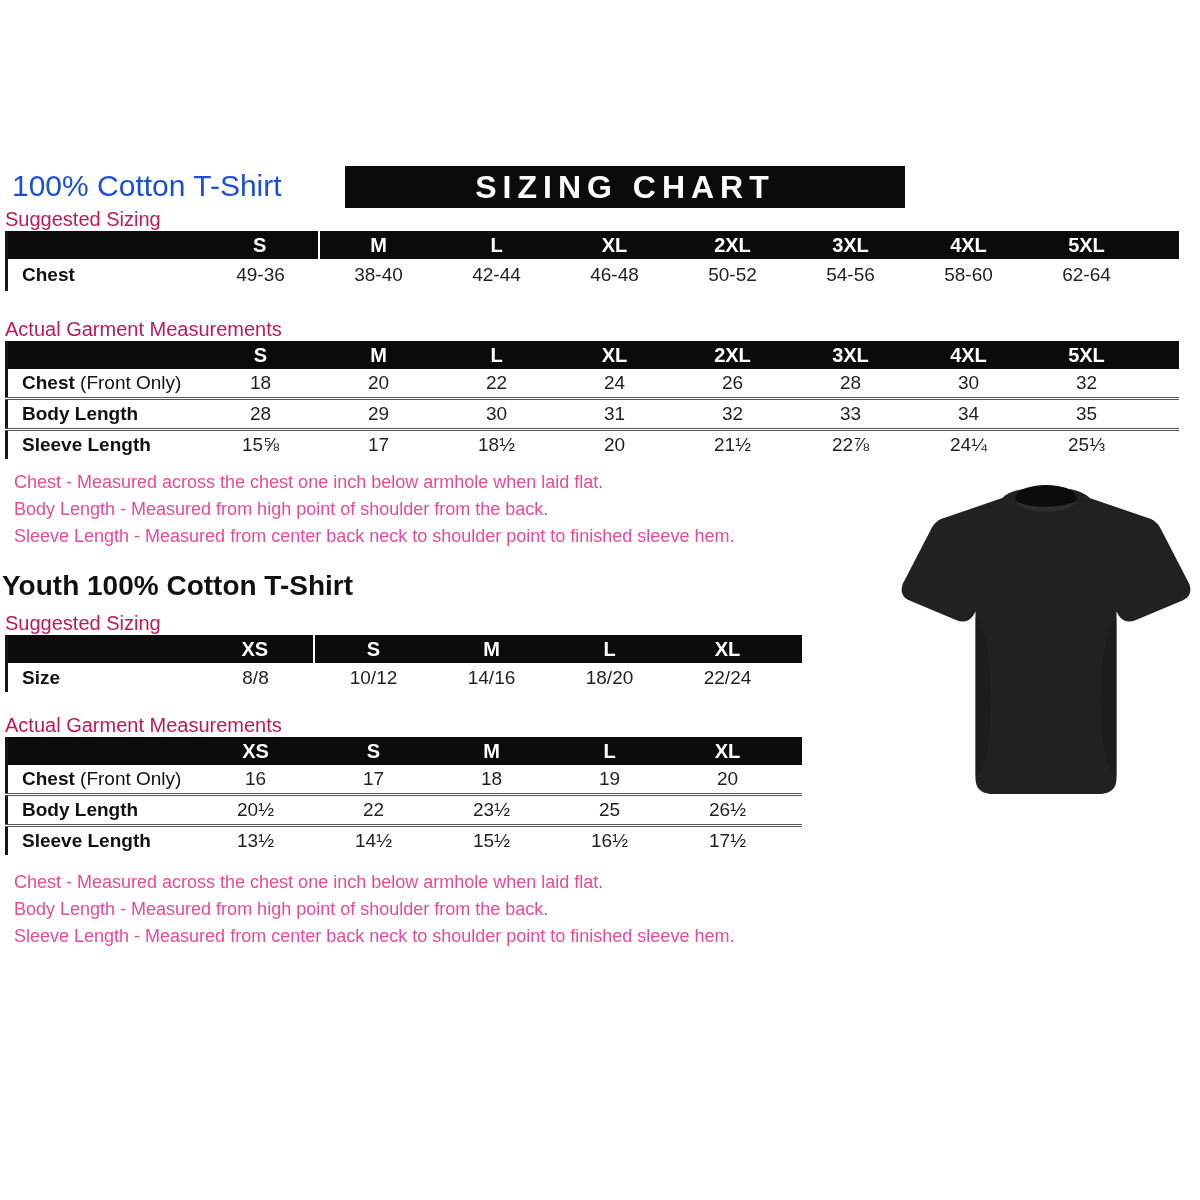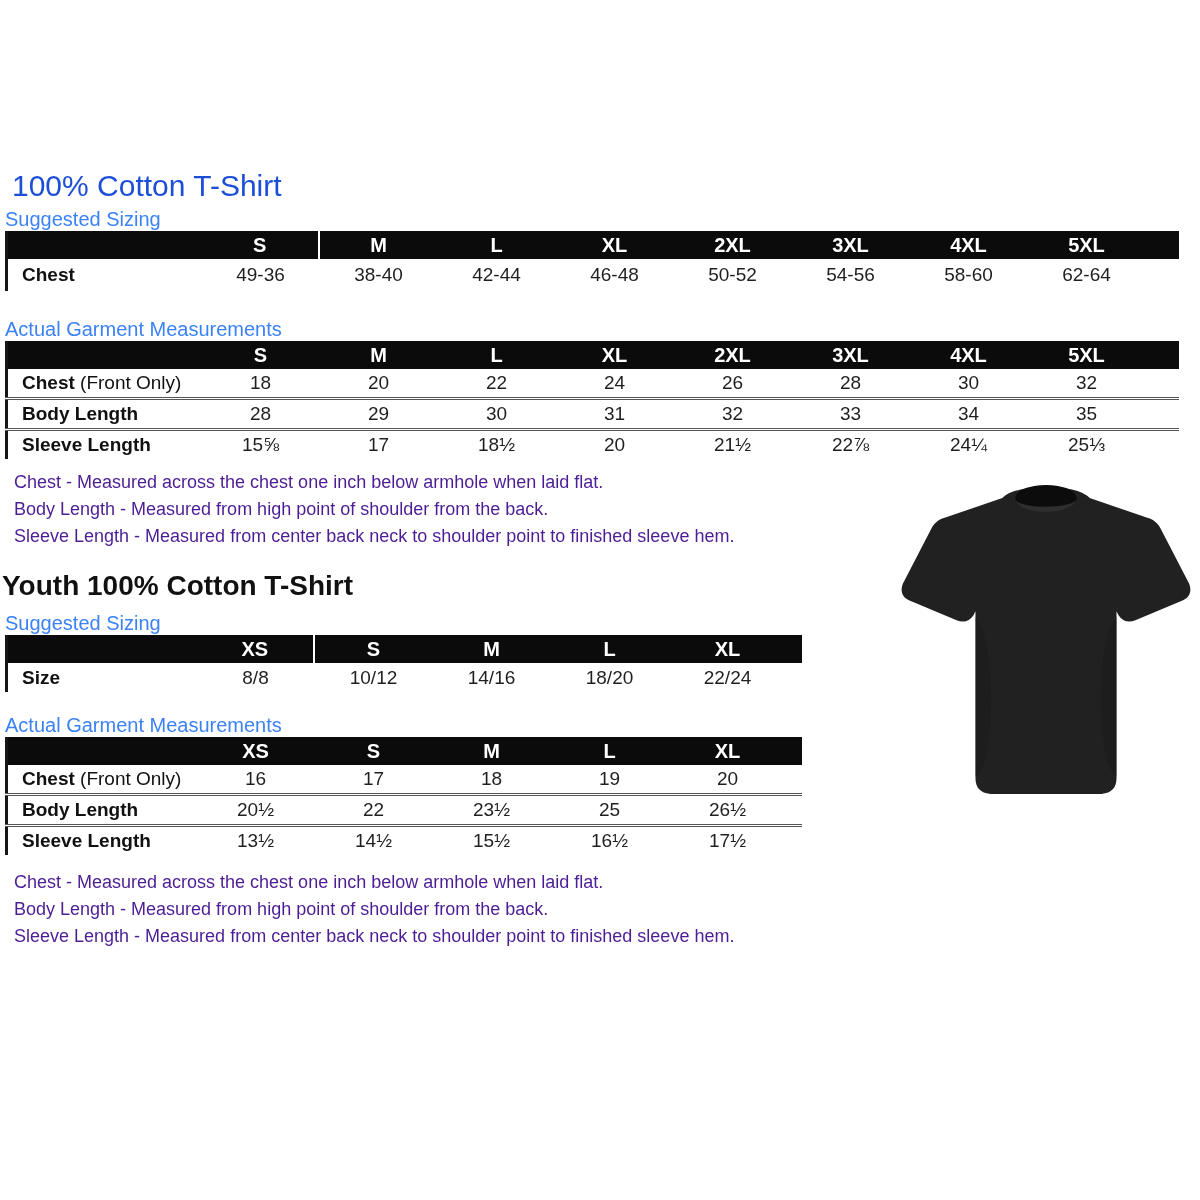--- a/index.html
+++ b/index.html
@@ -34,21 +34,21 @@
     color: #ffffff;
     font-weight: bold;
     font-size: 32px;
     line-height: 42px;
     letter-spacing: 6px;
     text-align: center;
   }
   .section-label {
     font-size: 20px;
     line-height: 23px;
-    color: #3b82f6;
+    color: #be185d;
   }
   .lbl-suggested1 { margin-top: 0; }
   .lbl-actual1   { margin-top: 27px; }
   .lbl-suggested2 { margin-top: 8px; }
   .lbl-actual2   { margin-top: 22px; }
 
   table {
     border-collapse: collapse;
     table-layout: fixed;
     border-left: 3px solid #161616;
@@ -78,21 +78,21 @@
   }
   td.row-label .label-suffix { font-weight: normal; }
   .t-actual tbody tr + tr td { border-top: 3px double #565656; }
 
   .notes { margin-top: 10px; }
   .notes2 { margin-top: 14px; }
   .note-line {
     font-size: 18px;
     line-height: 27px;
     padding-left: 9px;
-    color: #4c1d95;
+    color: #ec4899;
   }
   .youth-title {
     margin-top: 18px;
     margin-left: -3px;
     font-size: 28px;
     line-height: 36px;
     font-weight: bold;
     color: #111;
   }
   .tshirt-wrap {
@@ -103,20 +103,21 @@
     height: 348px;
   }
 </style>
 </head>
 <body>
 
 <div class="page">
 
   <div class="header-row">
     <div class="main-title">100% Cotton T-Shirt</div>
+    <div class="banner">SIZING CHART</div>
   </div>
 
   <div class="section-label lbl-suggested1">Suggested Sizing</div>
   <table class="t-suggested">
     <colgroup>
       <col style="width:195px">
         <col style="width:118px">
         <col style="width:118px">
         <col style="width:118px">
         <col style="width:118px">

